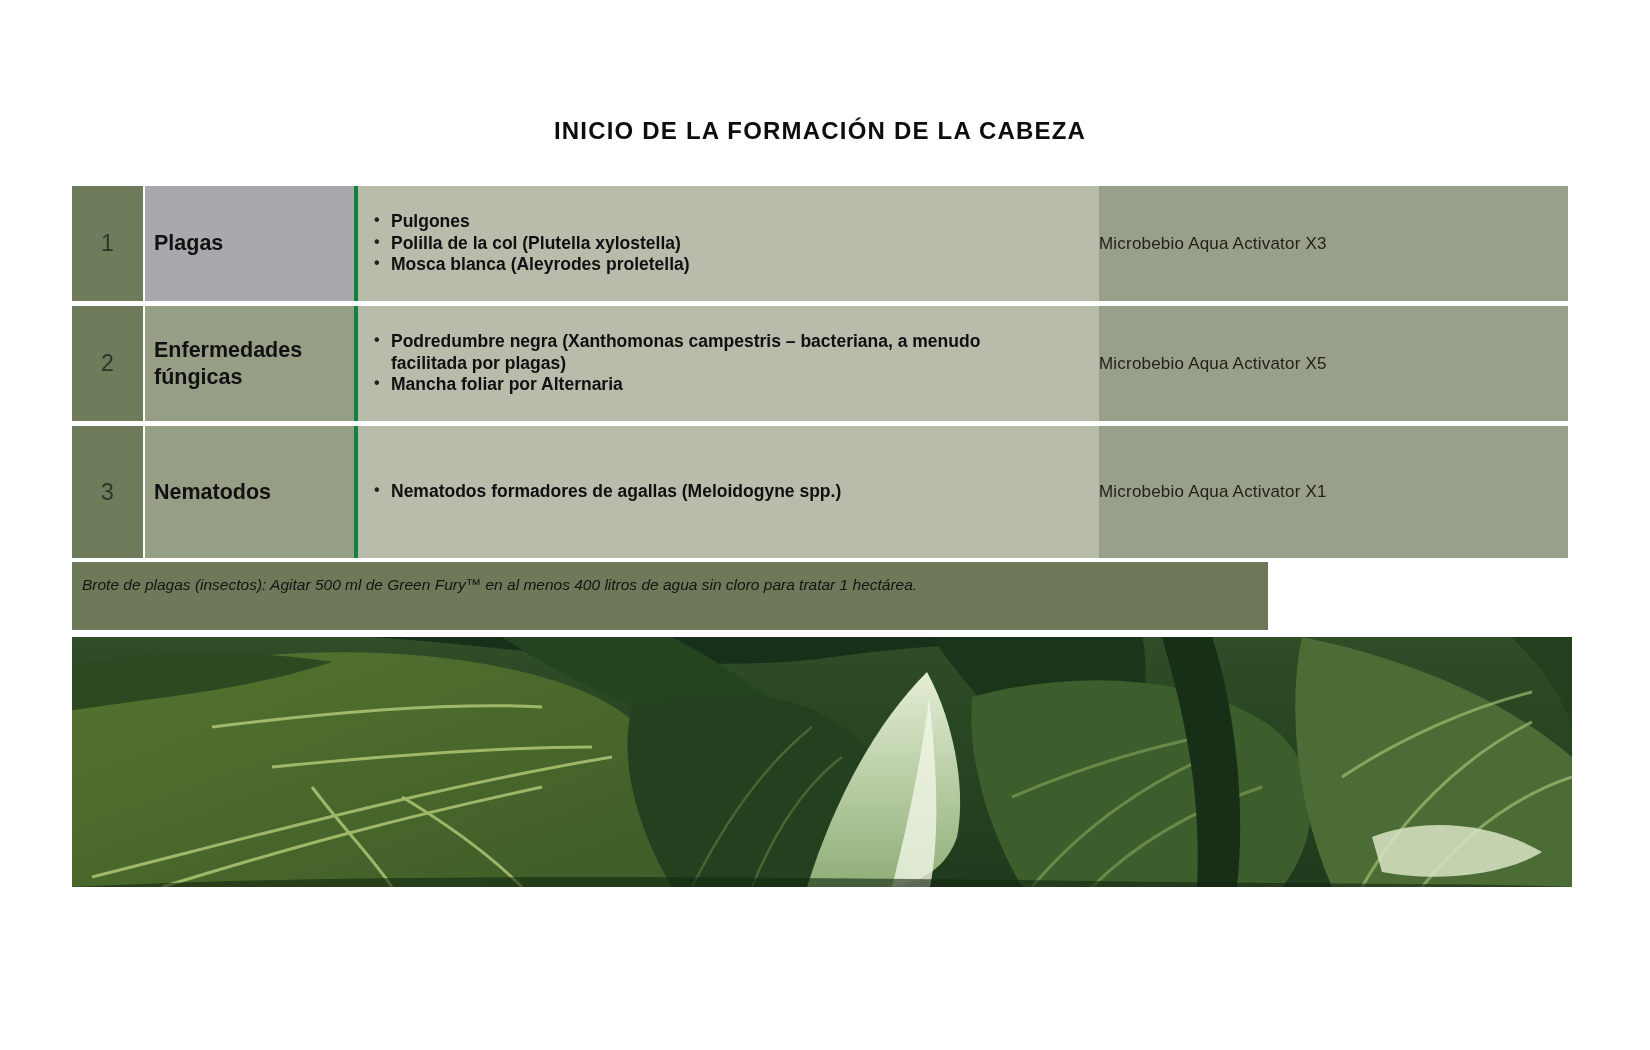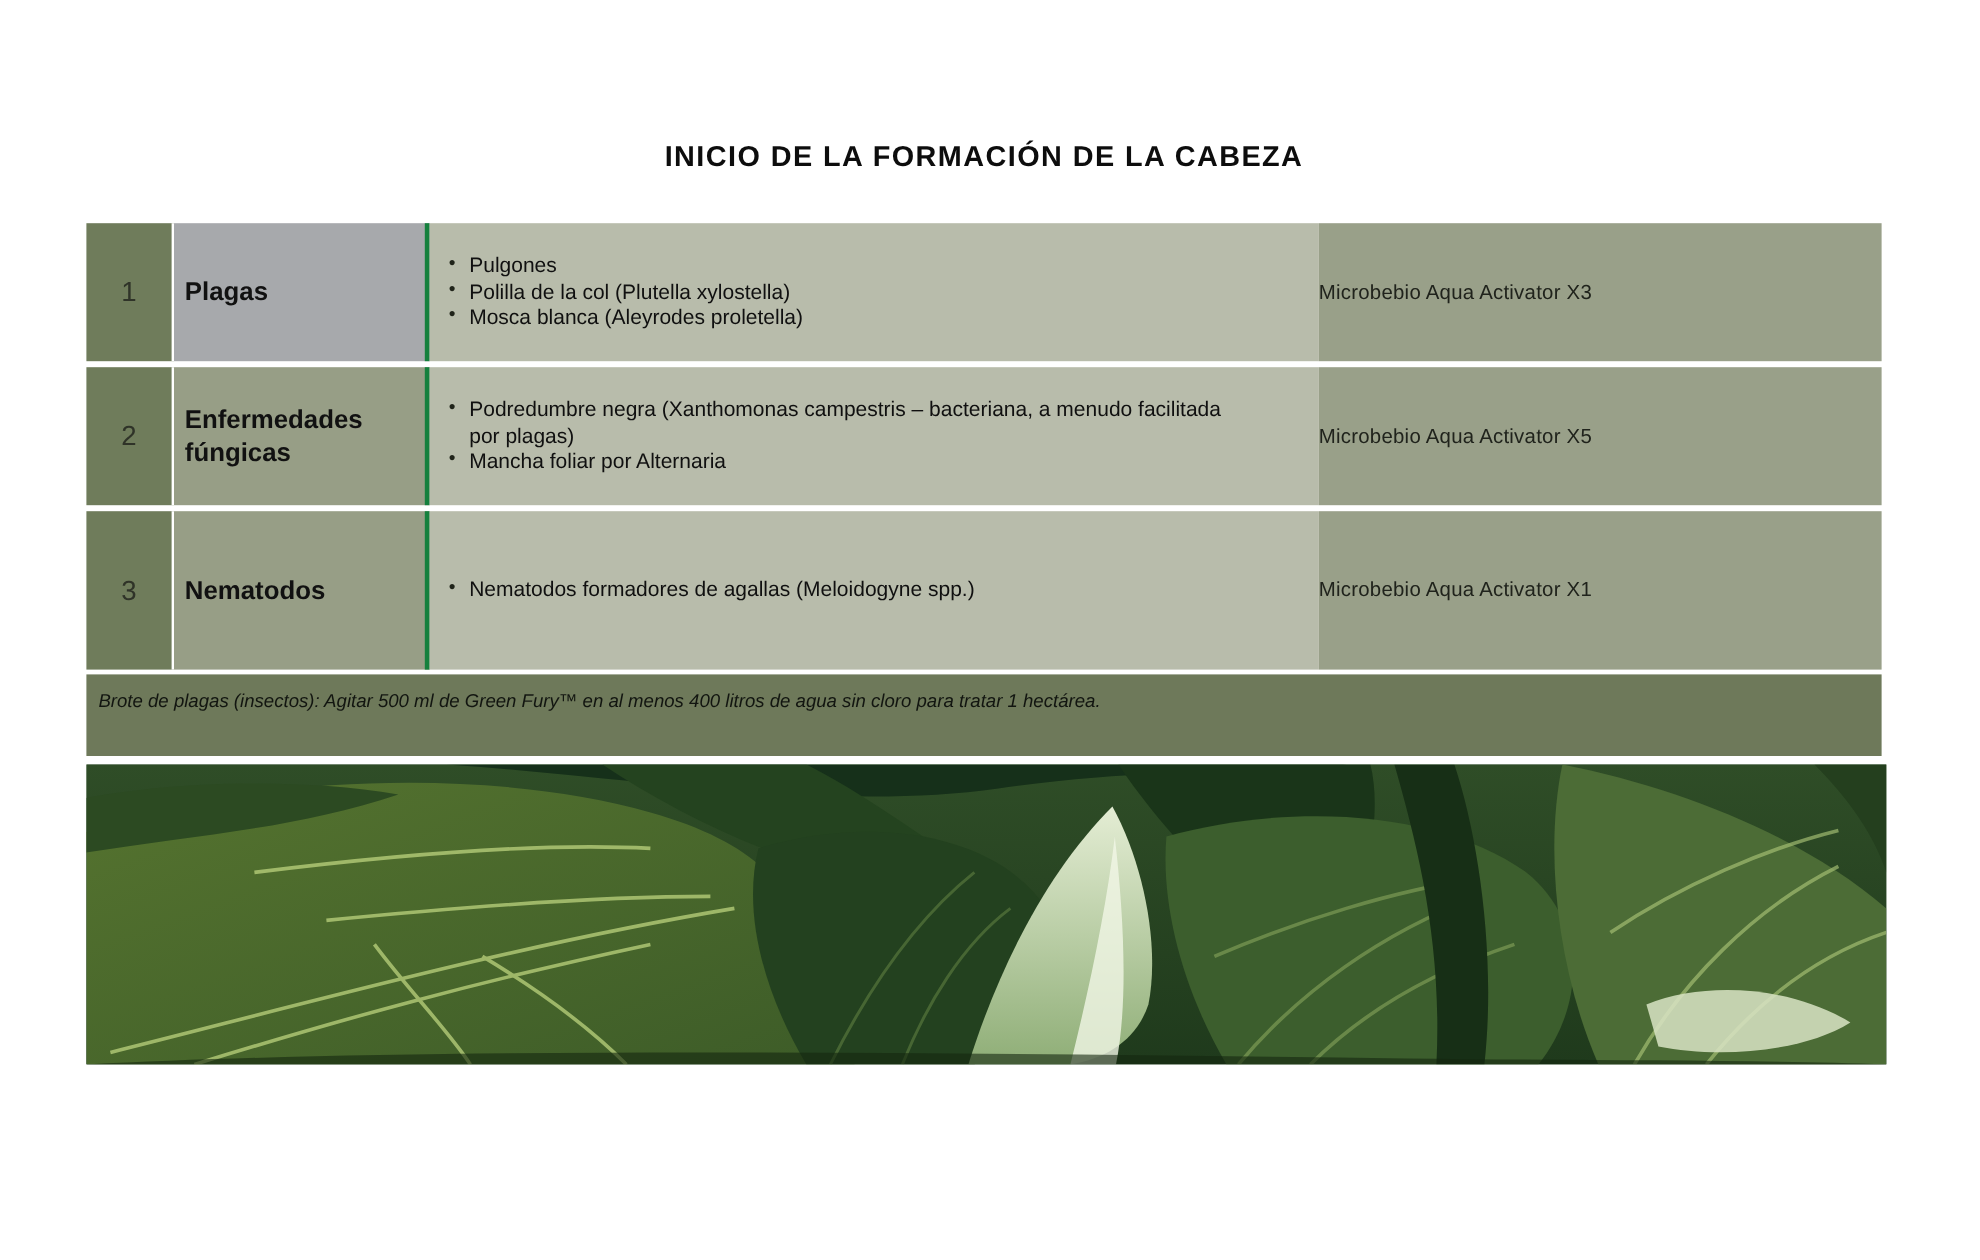--- a/index.html
+++ b/index.html
@@ -46,32 +46,32 @@
   .cattext{
     font-size:21.5px;font-weight:bold;color:#111;line-height:1.25;
   }
   .cell.items{background:var(--lightcell);padding-left:12px;padding-right:60px;}
   .cell.items ul{
     list-style:none;margin:0;padding:0;
   }
   .cell.items li{
     position:relative;
     padding-left:21px;
-    font-size:17.5px;font-weight:normal;color:#101010;line-height:1.23;
+    font-size:17.5px;font-weight:bold;color:#101010;line-height:1.23;
   }
   .cell.items li::before{
     content:"\2022";
     position:absolute;left:4px;top:-1px;
     font-size:16px;color:#20241a;
   }
   .cell.prod{background:var(--prodcell);padding-right:10px;}
   .prodtext{font-size:17px;color:#20231c;letter-spacing:0.2px;}
 
   .notes{
-    position:absolute;top:562px;left:72px;width:1496px;height:68px;
+    position:absolute;top:562px;left:72px;width:1196px;height:68px;
     background:var(--footer);
     box-sizing:border-box;
     padding:13px 14px 0 10px;
   }
   .notes p{
     margin:0 0 1px 0;
     font-size:15.5px;font-style:italic;color:#121510;line-height:19px;
   }
 
   .photo{

